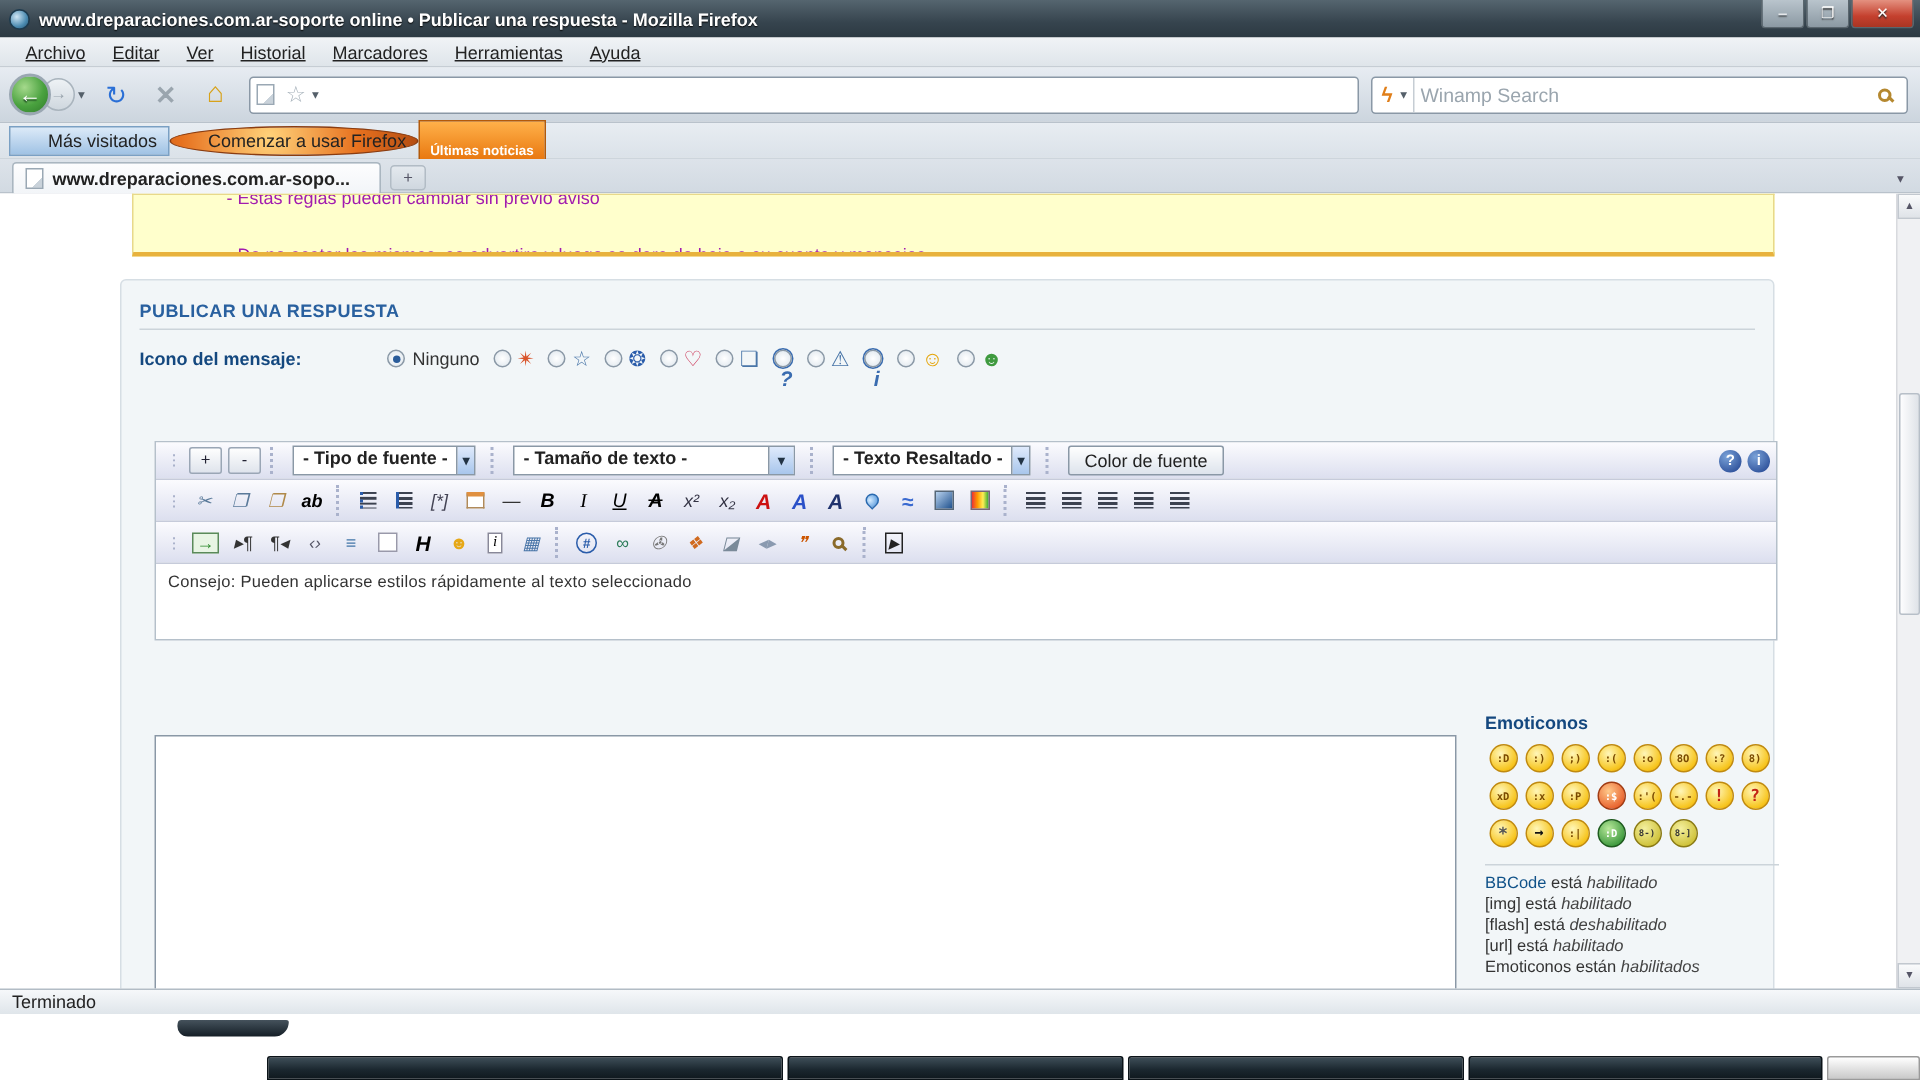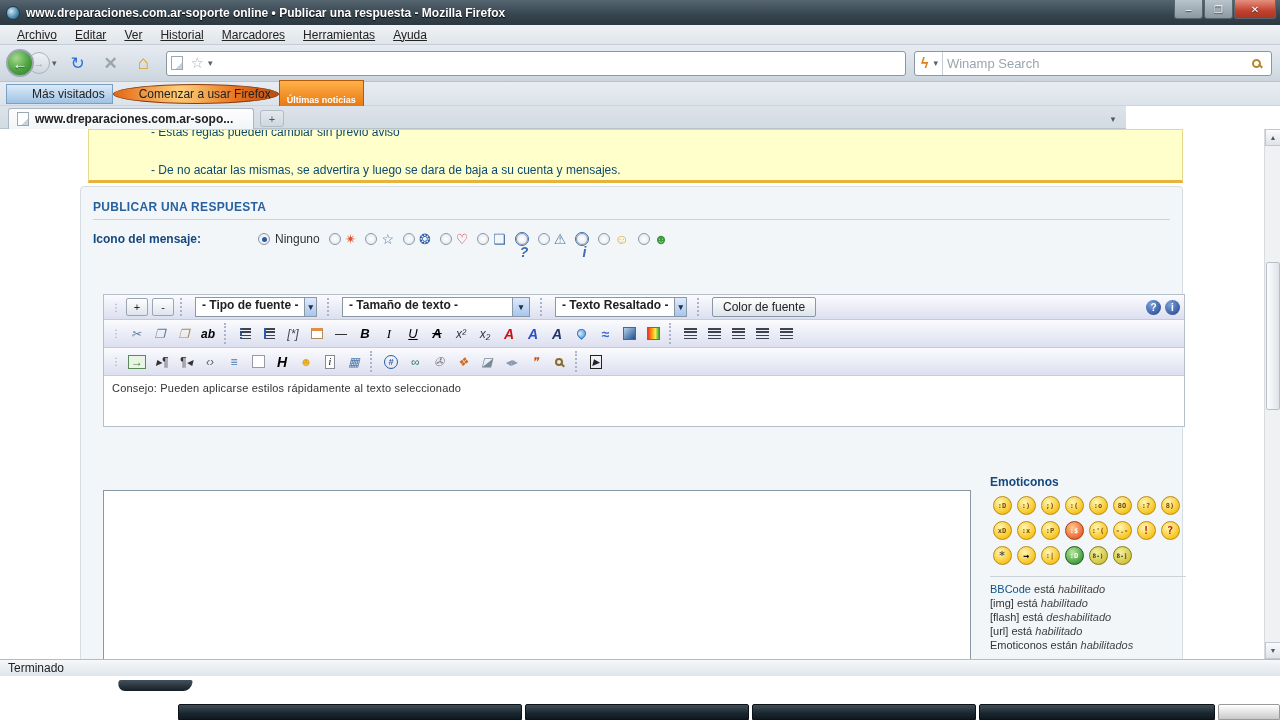--- a/index.html
+++ b/index.html
@@ -35,33 +35,33 @@
   .mag { position:relative; width:9px; height:9px; border:2px solid #b5882f; border-radius:50%; margin-right:10px; }
   .mag::after { content:""; position:absolute; width:5px; height:2px; background:#b5882f; right:-4px; bottom:-1px; transform:rotate(45deg); }
 
   #bookbar { left:0; top:82px; width:1280px; height:24px; background:linear-gradient(#e8edf2,#dbe2e9); display:flex; align-items:center; padding-left:6px; font-size:12px; color:#222; border-bottom:1px solid #cdd5dc; }
   .bm { display:flex; align-items:center; padding:2px 7px; }
   .bm-ic { width:13px; height:12px; margin-right:5px; border-radius:2px; }
   .ic-folder { background:linear-gradient(#dceaf8,#9fc2e4); border:1px solid #7aa0c4; }
   .ic-firefox { border-radius:50%; background:radial-gradient(circle at 40% 35%,#ffd27a,#e6701e 60%,#b34d12); border:1px solid #8a3c10; }
   .ic-rss { background:linear-gradient(#ffb14a,#e8760e); border:1px solid #b35a0a; color:#fff; font-size:9px; font-weight:bold; display:grid; place-items:center; }
 
-  #tabbar { left:0; top:106px; width:1126px; height:23px; background:linear-gradient(#dde3ea,#d2dae2); border-bottom:1px solid #b9c2cb; }
+  #tabbar { left:0; top:106px; width:1280px; height:23px; background:linear-gradient(#dde3ea,#d2dae2); border-bottom:1px solid #b9c2cb; }
   .tab { position:absolute; left:8px; top:2px; width:246px; height:21px; background:linear-gradient(#fdfdfe,#f2f5f8); border:1px solid #aab6c0; border-bottom:none; border-radius:3px 3px 0 0; display:flex; align-items:center; padding:0 8px; font-size:12px; font-weight:bold; color:#222; }
   .tab .pageicon { margin-right:6px; }
   .newtab { position:absolute; left:260px; top:4px; width:24px; height:17px; background:linear-gradient(#e4e9ee,#cfd7df); border:1px solid #b2bcc5; border-radius:3px; display:grid; place-items:center; font-size:11px; color:#556; }
   .alltabs { position:absolute; right:4px; top:4px; width:18px; height:17px; display:grid; place-items:center; font-size:9px; color:#556; }
 
   
   #content { left:0; top:129px; width:1280px; height:530px; background:#fff; overflow:hidden; }
   #vscroll { position:absolute; right:0; top:0; width:16px; height:530px; background:#f0f1f3; border-left:1px solid #d8dade; }
   .sbtn { position:absolute; left:0; width:16px; height:17px; background:linear-gradient(#fafbfc,#dfe3e8); border:1px solid #c2c8cf; display:grid; place-items:center; font-size:7px; color:#556; }
   #sthumb { position:absolute; left:1px; top:133px; width:14px; height:148px; background:linear-gradient(90deg,#fdfdfe,#dfe3e8); border:1px solid #b7bfc8; border-radius:2px; }
 
-  #notice { left:88px; top:0px; width:1095px; height:54px; background:#ffffcc; border:1px solid #e8d98a; border-bottom:3px solid #e8b23d; color:#0c4a6e; font-size:12px; padding:0 10px 0 62px; overflow:hidden; }
+  #notice { left:88px; top:0px; width:1095px; height:42px; background:#ffffcc; border:1px solid #e8d98a; border-bottom:3px solid #e8b23d; color:#a21caf; font-size:12px; padding:0 10px 0 62px; overflow:hidden; }
   #notice .l1 { margin-top:-5px; }
   #notice .l2 { margin-top:24px; }
 
   #panel { left:80px; top:57px; width:1103px; height:610px; background:#f2f6f8; border:1px solid #d6dee4; border-radius:4px 4px 0 0; padding:0 12px; }
   #ph { margin-top:13px; font-size:12px; font-weight:bold; color:#29609f; letter-spacing:.3px; }
   #phr { margin-top:5px; border:none; border-top:1px solid #ccd4da; }
 
   .frm-row { display:flex; align-items:center; margin-top:12px; font-size:12px; }
   .frm-label { width:165px; font-weight:bold; color:#14487f; }
   .radio { width:12px; height:12px; border-radius:50%; border:1px solid #8a98a6; background:radial-gradient(#ffffff,#dde5ec); display:inline-block; position:relative; flex:none; }

